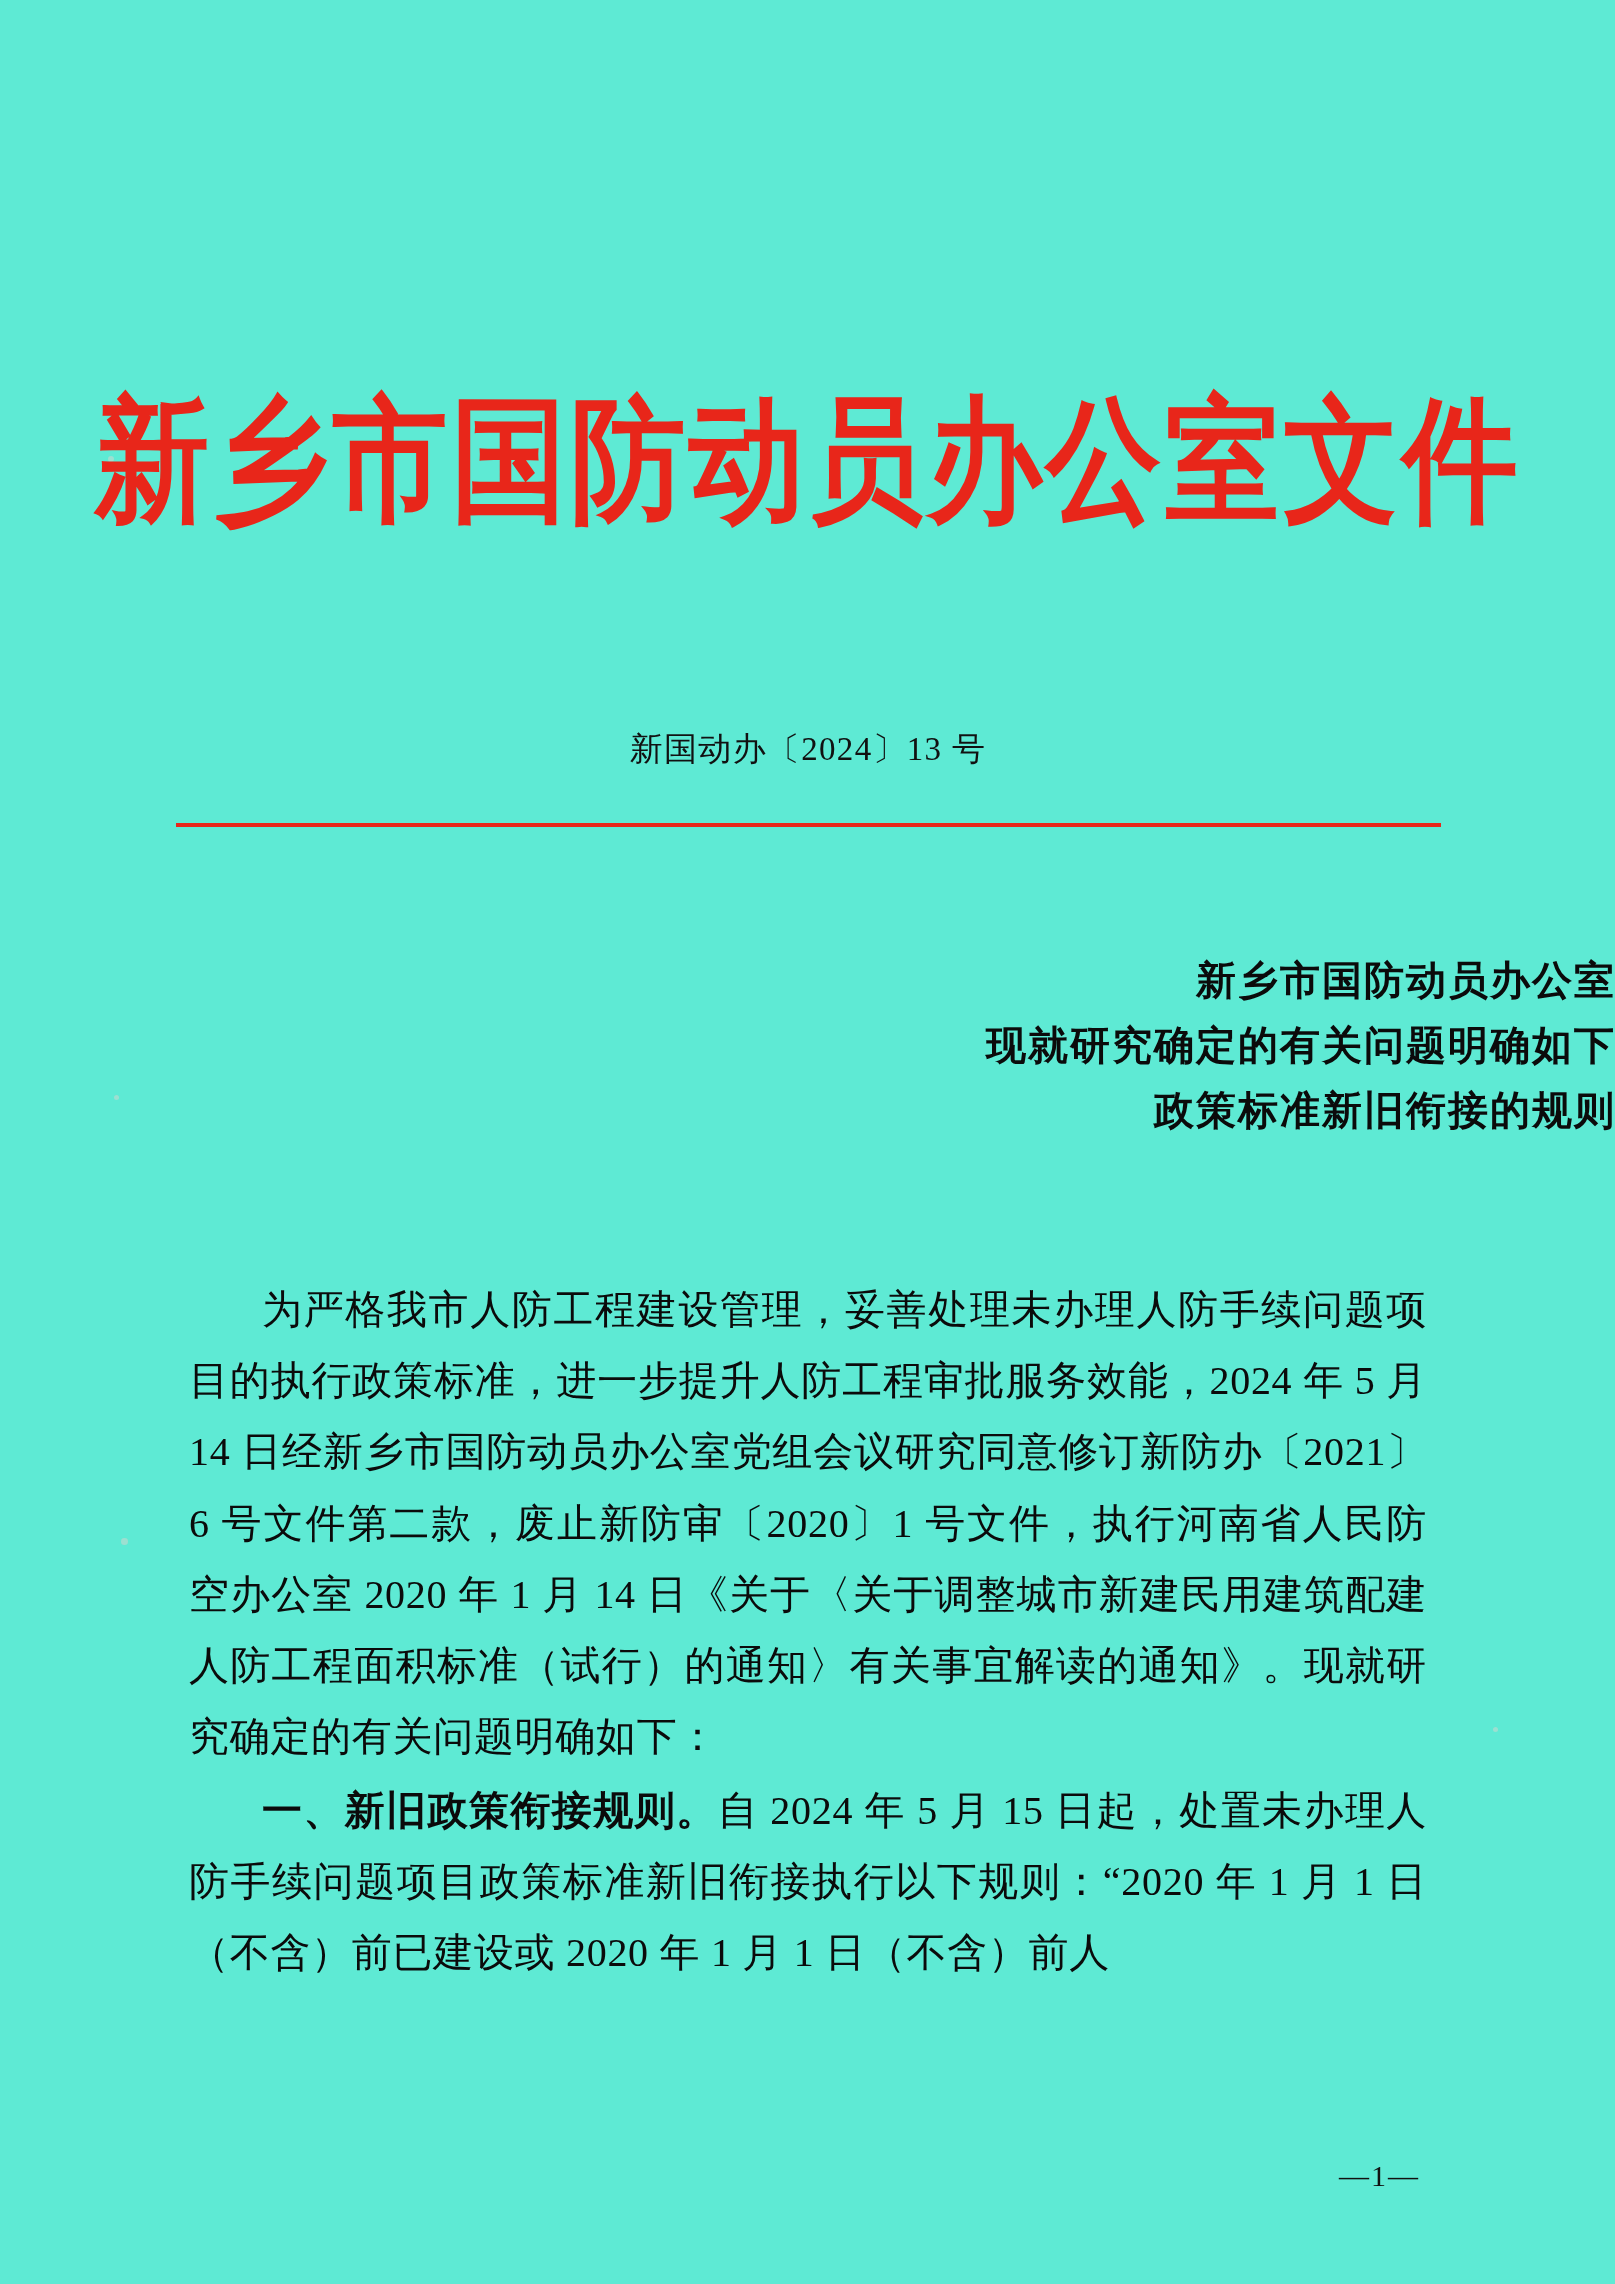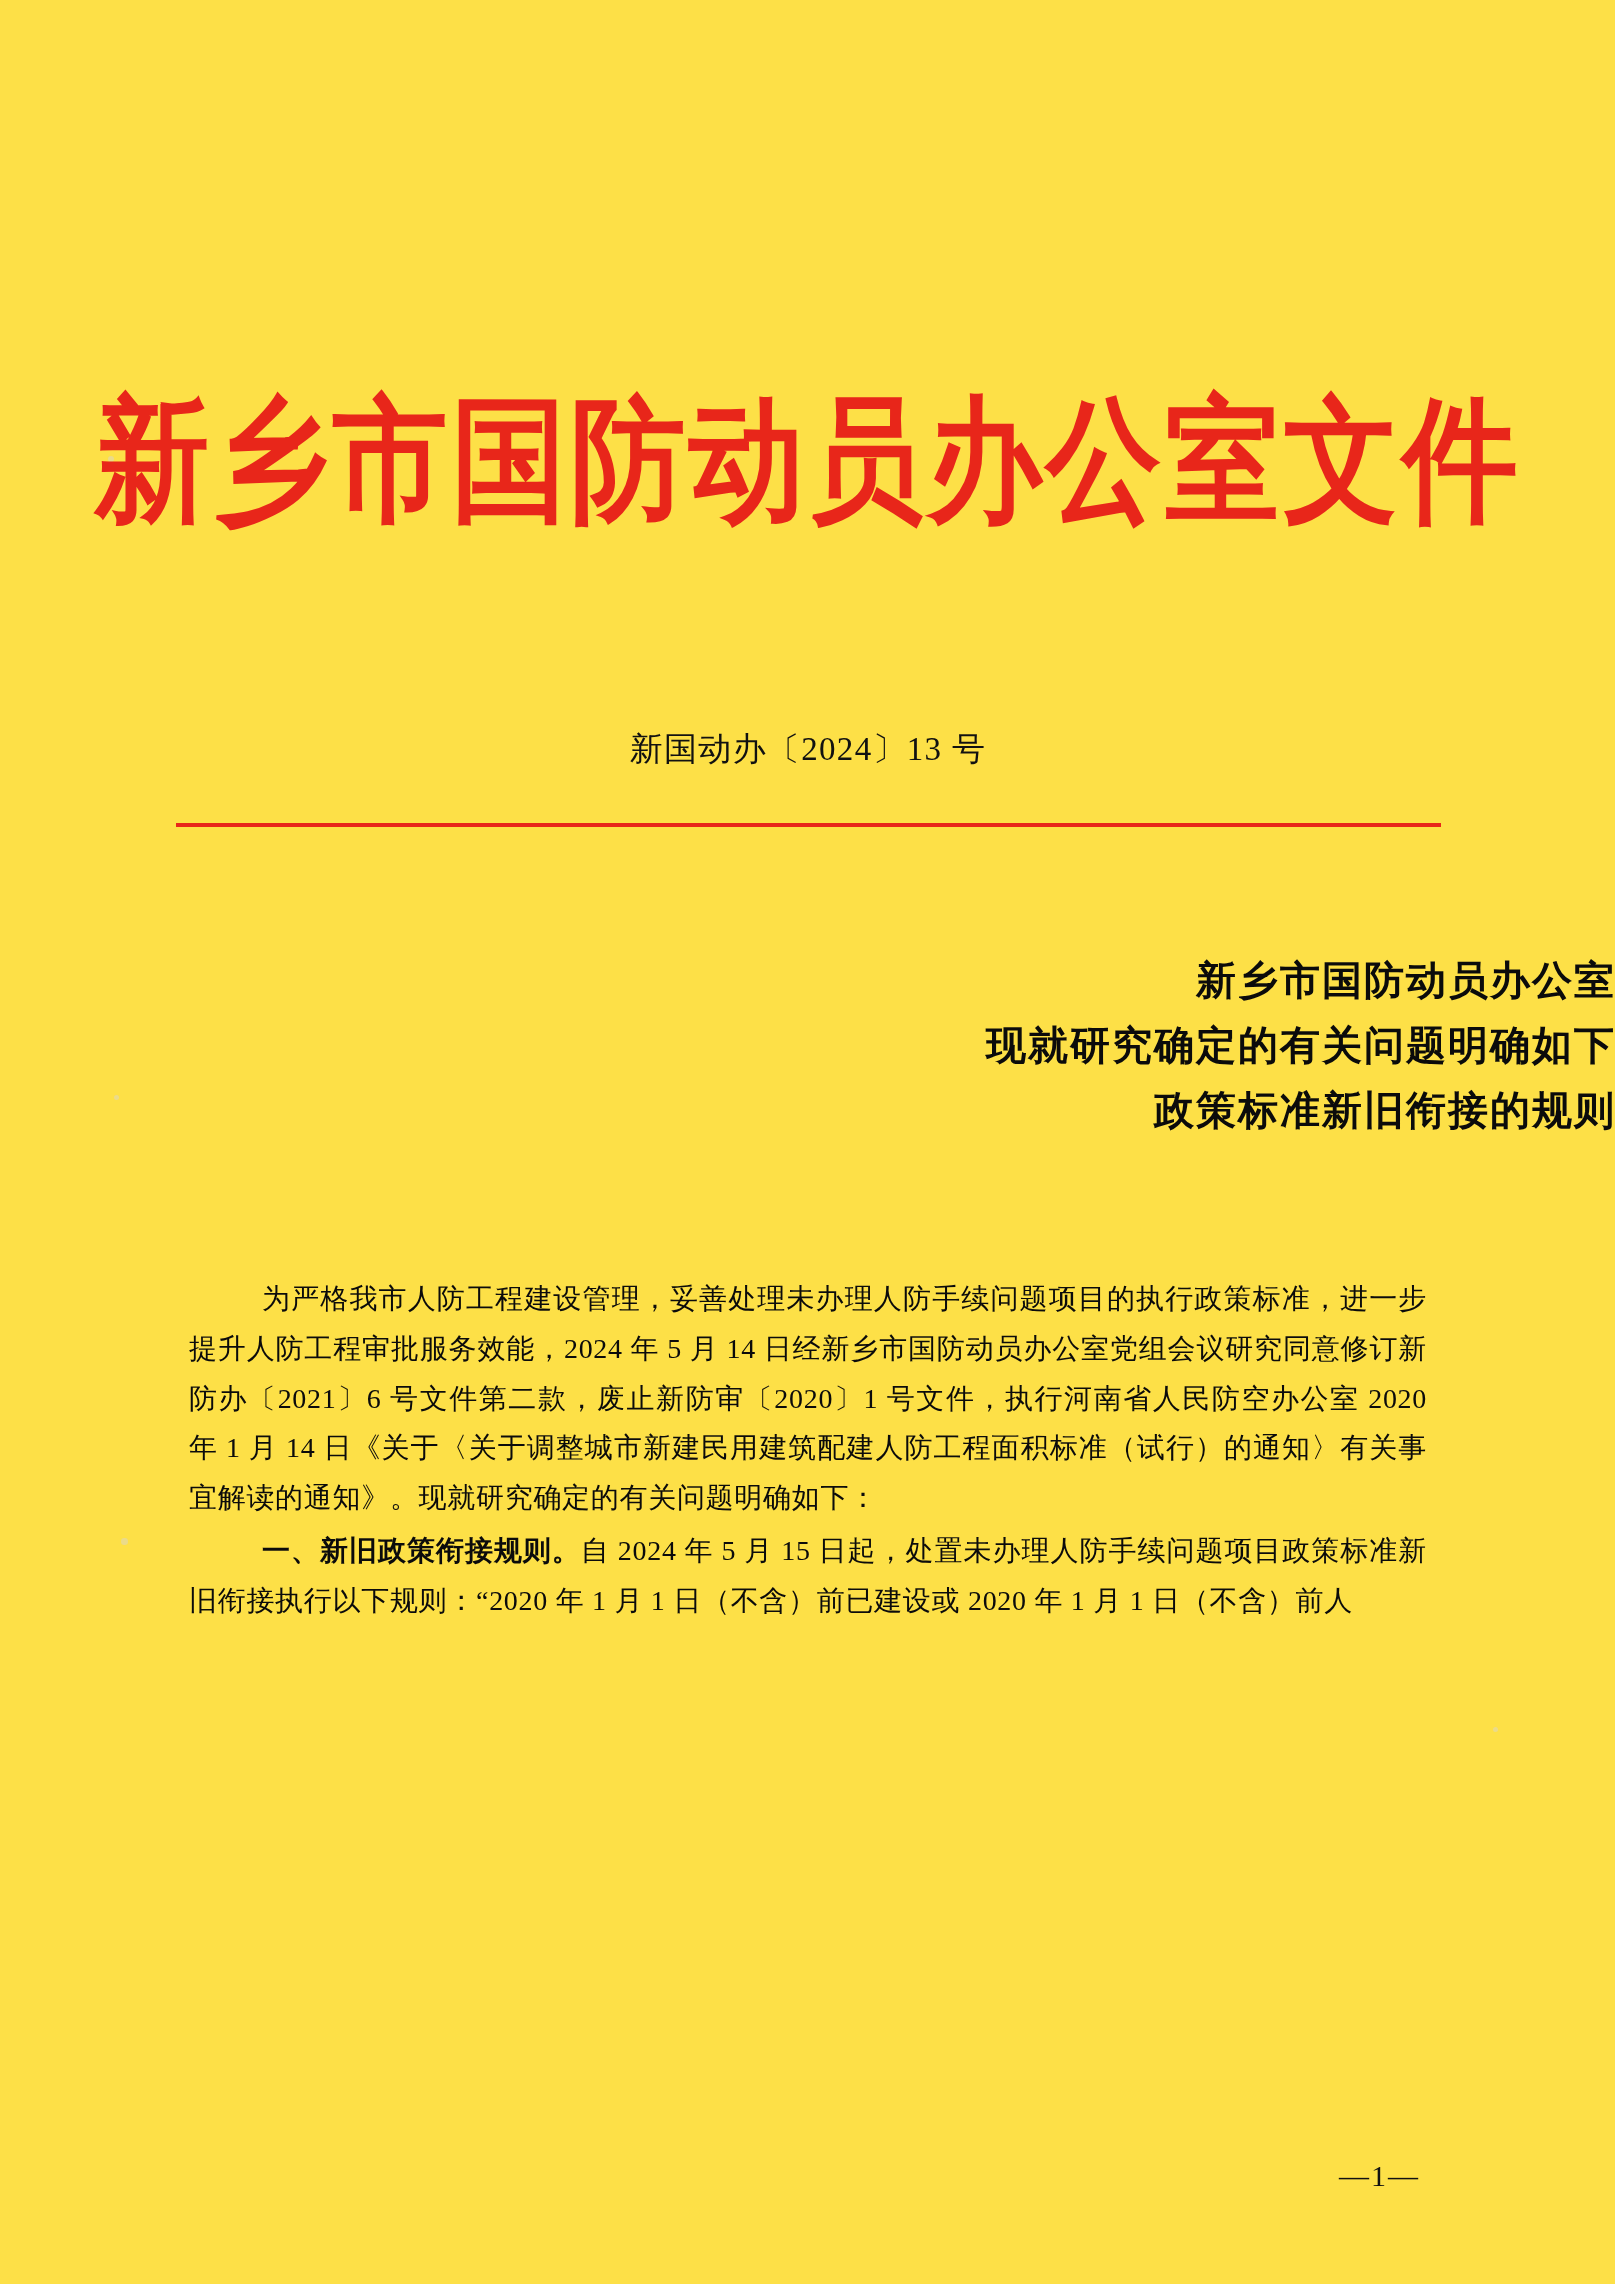--- a/index.html
+++ b/index.html
@@ -9,21 +9,21 @@
   }
   body {
     font-family: "Liberation Serif", "DejaVu Serif", serif;
     color: #000000;
   }
   .page {
     position: relative;
     width: 1616px;
     height: 2284px;
     margin: 0 auto;
-    background: #fde047;
+    background: #5eead4;
     box-sizing: border-box;
     overflow: hidden;
   }
 
   
   .masthead {
     position: absolute;
     top: 391px;
     left: 0;
     width: 100%;
@@ -77,21 +77,21 @@
     color: #0b0b0b;
   }
   .doc-title div { white-space: nowrap; }
 
   
   .body-text {
     position: absolute;
     top: 1274px;
     left: 189px;
     width: 1238px;
-    font-size: 28px;
+    font-size: 40px;
     line-height: 1.78;
     letter-spacing: 0.7px;
     text-align: justify;
     text-justify: inter-character;
     color: #0b0b0b;
   }
   .body-text p {
     margin: 0 0 2.6px 0;
     text-indent: 73px;
   }

